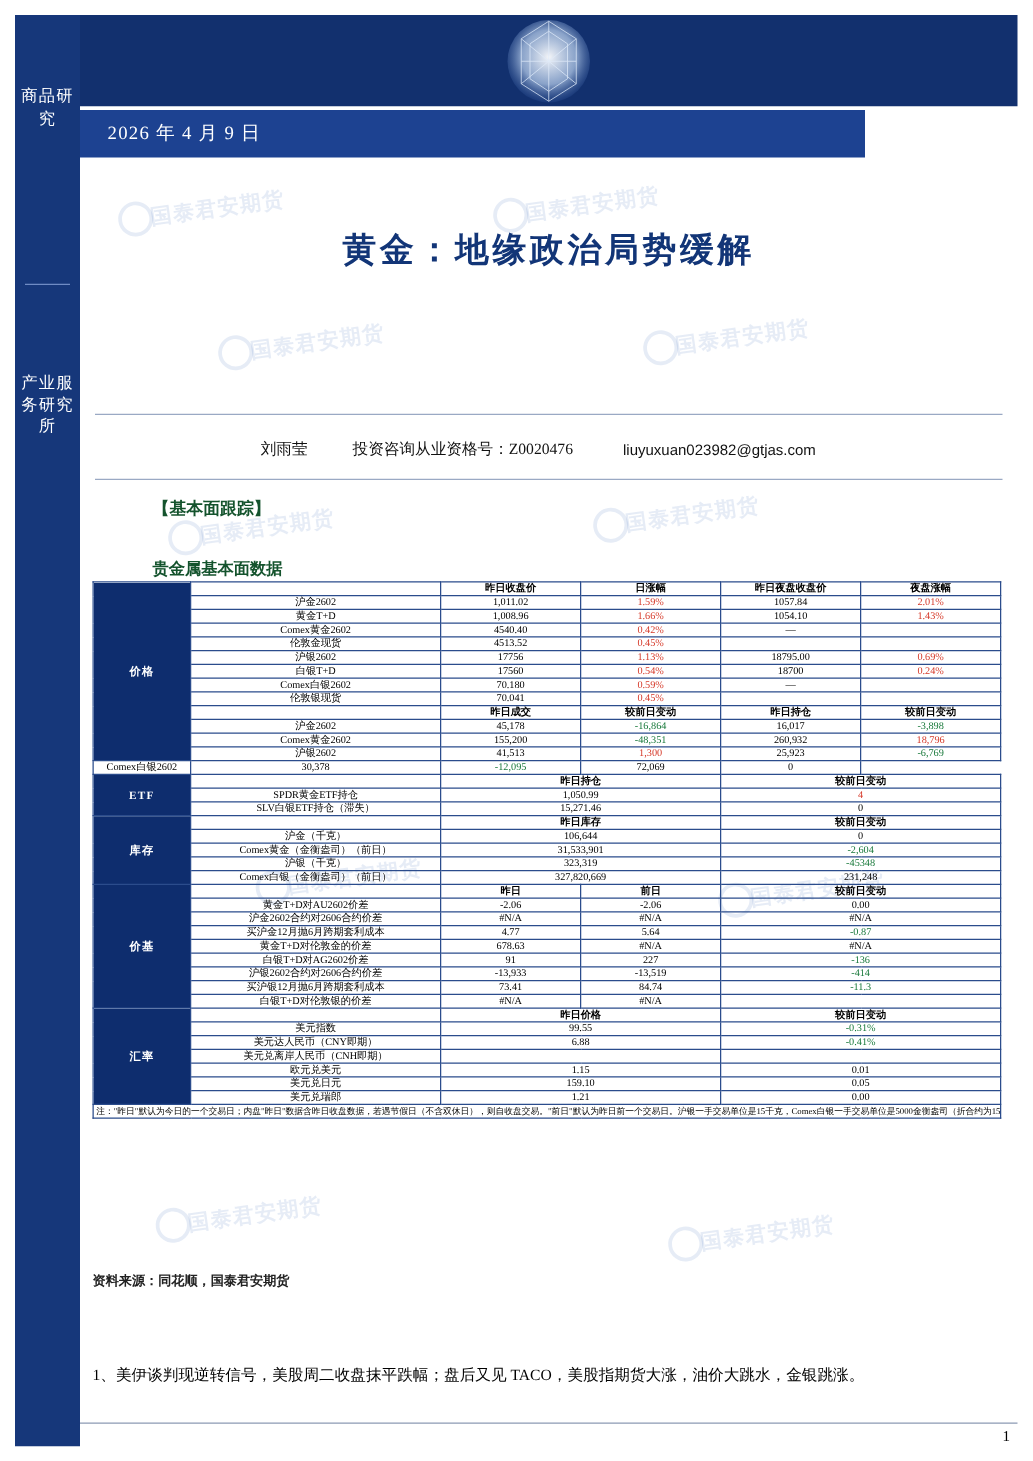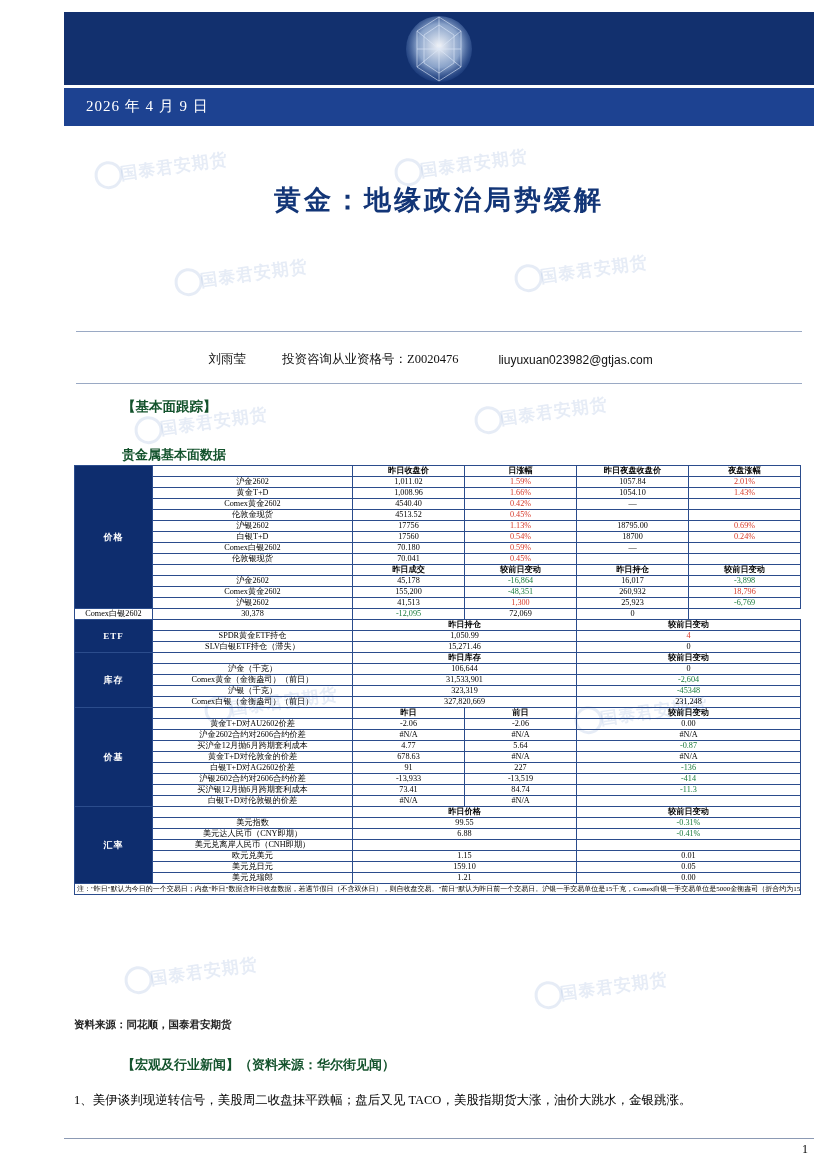--- a/index.html
+++ b/index.html
@@ -50,21 +50,21 @@
   }
   .header-gem {
     position: absolute;
     left: 50%; top: 50%;
     transform: translate(-50%,-50%);
     width: 150px; height: 80px;
   }
   .date-band {
     position: absolute;
     left: 64px; top: 88px;
-    width: 750px; height: 38px;
+    width: 628px; height: 38px;
     background: #1d4291;
   }
   .date-text {
     position: absolute;
     left: 22px; top: 9px;
     color: #ffffff;
     font-size: 15px;
     letter-spacing: 1px;
   }
   
@@ -221,20 +221,25 @@
   <div class="wm" style="left:420px; top:152px;">国泰君安期货</div>
   <div class="wm" style="left:200px; top:262px;">国泰君安期货</div>
   <div class="wm" style="left:540px; top:258px;">国泰君安期货</div>
   <div class="wm" style="left:160px; top:410px;">国泰君安期货</div>
   <div class="wm" style="left:500px; top:400px;">国泰君安期货</div>
   <div class="wm" style="left:230px; top:690px;">国泰君安期货</div>
   <div class="wm" style="left:600px; top:700px;">国泰君安期货</div>
   <div class="wm" style="left:150px; top:960px;">国泰君安期货</div>
   <div class="wm" style="left:560px; top:975px;">国泰君安期货</div>
 
+  <div class="sidebar">
+    <div class="sidebar-block sb-1">商品研究</div>
+    <div class="sidebar-divider" style="top:215px;"></div>
+    <div class="sidebar-block sb-2">产业服务研究所</div>
+  </div>
 
   <div class="header-band">
     <svg class="header-gem" viewBox="0 0 150 80">
       <defs>
         <radialGradient id="g1" cx="50%" cy="45%" r="55%">
           <stop offset="0%" stop-color="#ffffff" stop-opacity="0.95"></stop>
           <stop offset="60%" stop-color="#bcd3f0" stop-opacity="0.7"></stop>
           <stop offset="100%" stop-color="#2a4f95" stop-opacity="0.3"></stop>
         </radialGradient>
       </defs>
@@ -519,19 +524,18 @@
           </tr>
 
         <tr class="note-row">
           <td colspan="6">注："昨日"默认为今日的一个交易日；内盘"昨日"数据含昨日收盘数据，若遇节假日（不含双休日），则自收盘交易。"前日"默认为昨日前一个交易日。沪银一手交易单位是15千克，Comex白银一手交易单位是5000金衡盎司（折合约为155.5千克）。沪金一手交易单位是1千克，Comex黄金一手交易单位是100金衡盎司（折合约为3.11千克）。</td>
         </tr>
       </tbody>
     </table>
   </div>
 
   <div class="source-note">资料来源：同花顺，国泰君安期货</div>
-  <div class="sec-head news-head">【宏观及行业新闻】（资料来源：华尔街见闻）</div>
   <div class="news-item">1、美伊谈判现逆转信号，美股周二收盘抹平跌幅；盘后又见 TACO，美股指期货大涨，油价大跳水，金银跳涨。</div>
 
   <div class="footer-rule"></div>
   <div class="footer-text">请务必阅读正文之后的免责条款部分</div>
   <div class="page-num">1</div>
 </div>
 
 </body></html>

